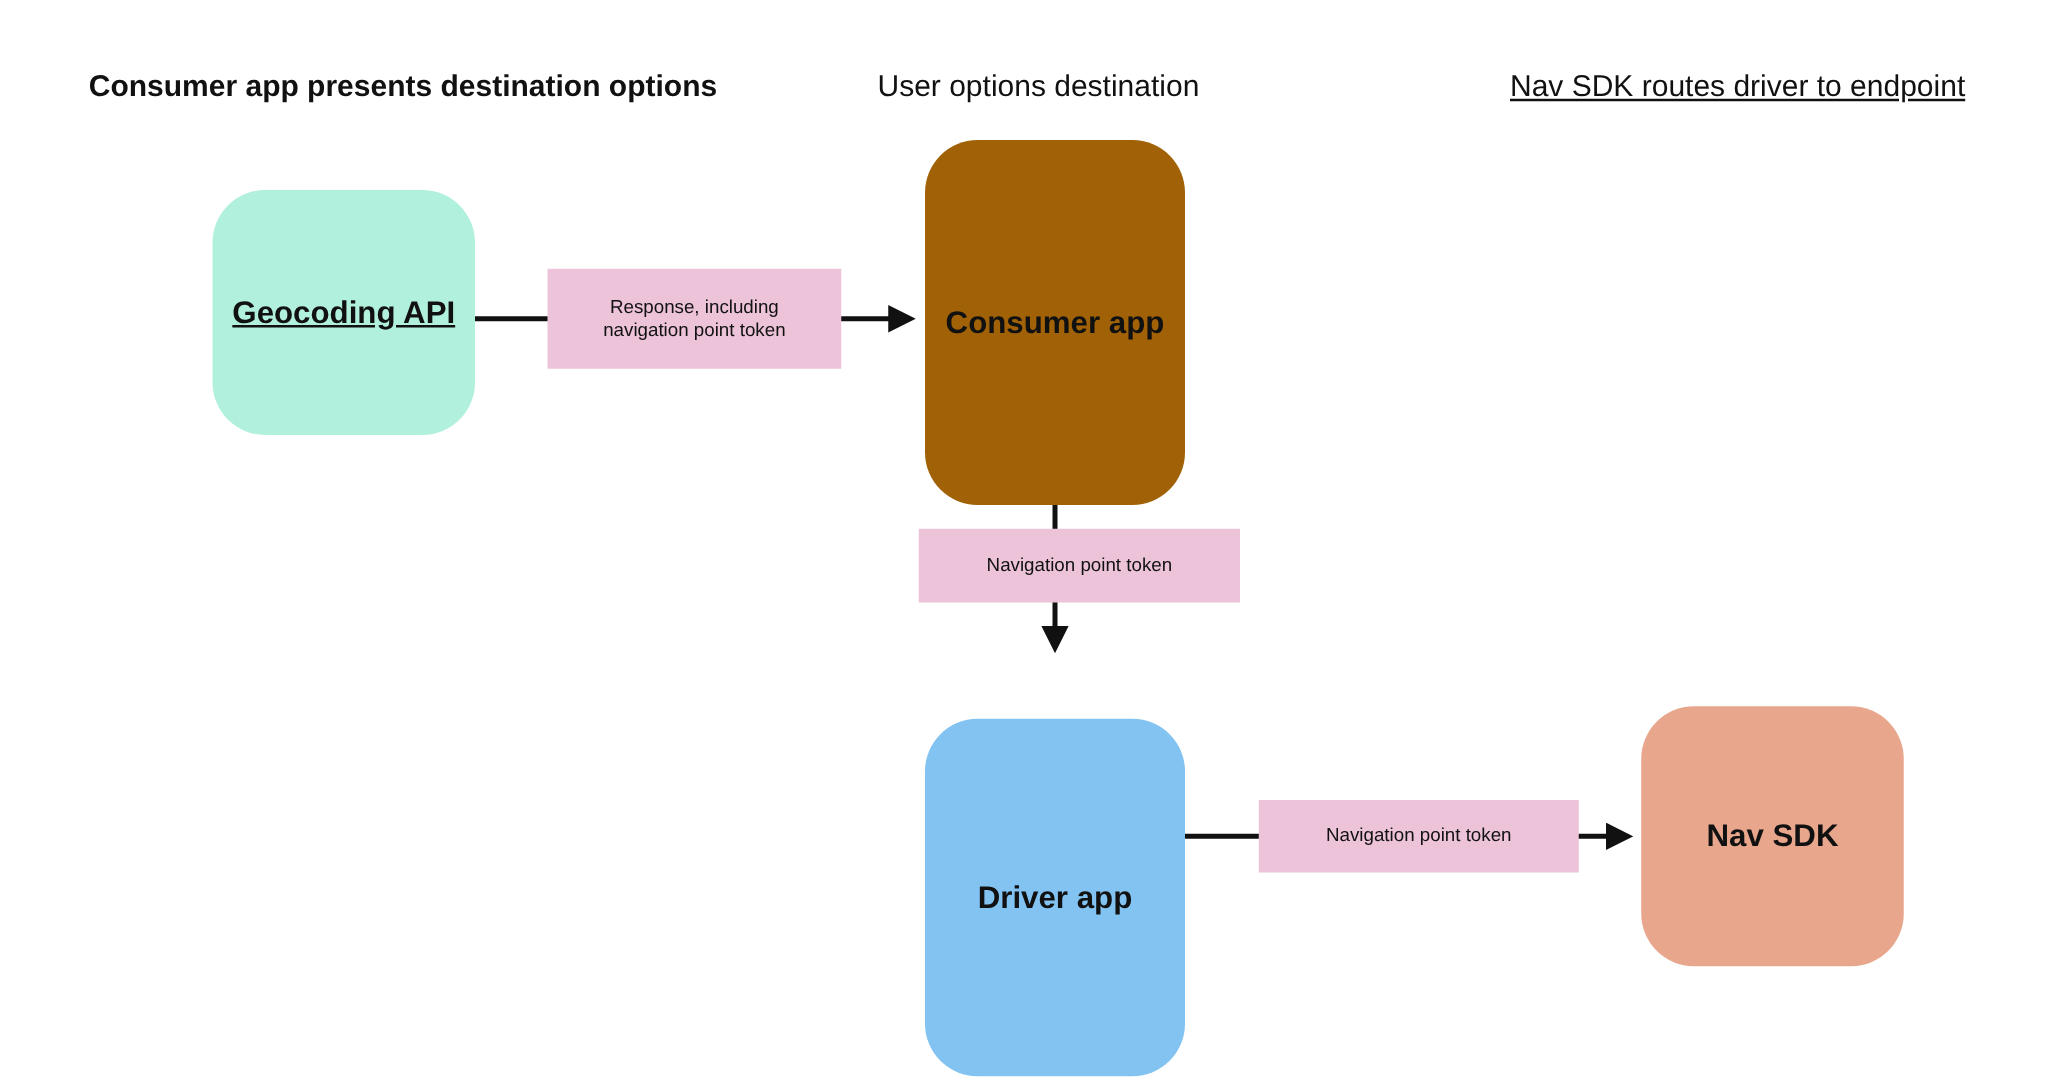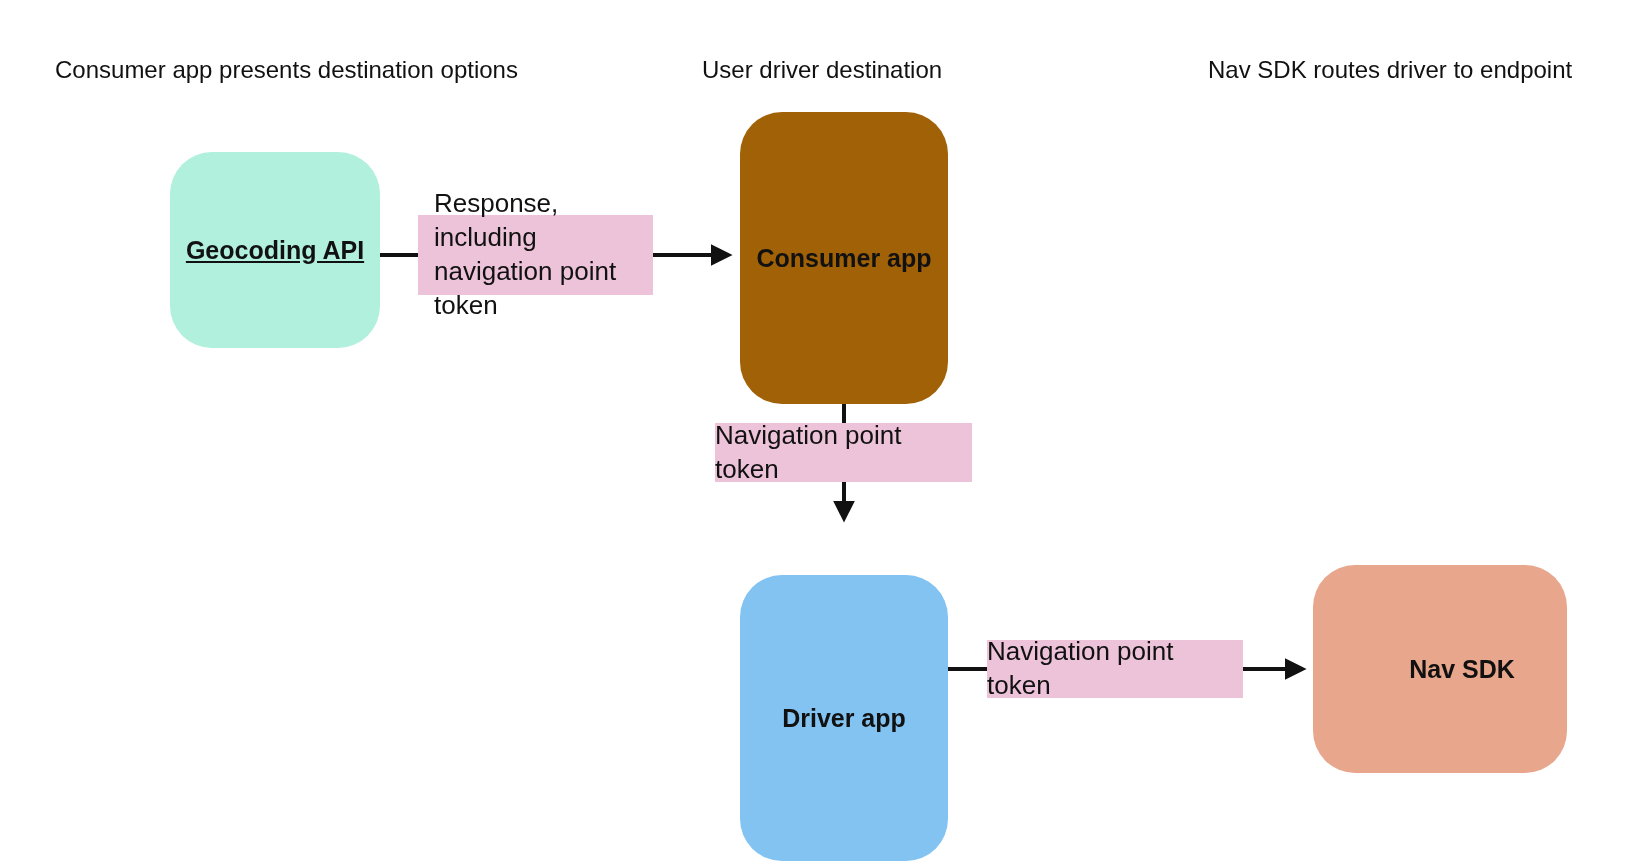--- a/index.html
+++ b/index.html
@@ -22,23 +22,23 @@
   
   .step-header {
     position: absolute;
     top: 56px;
     font-size: 24px;
     line-height: 1.2;
     color: #111111;
     white-space: nowrap;
     z-index: 3;
   }
-  .step-header-1 { left: 55px; }
+  .step-header-1 { left: 71px; font-weight: bold; }
   .step-header-2 { left: 702px; }
-  .step-header-3 { left: 1208px; }
+  .step-header-3 { left: 1208px; text-decoration: underline; }
 
   
   svg.arrows {
     position: absolute;
     left: 0;
     top: 0;
     z-index: 1;
   }
 
   
@@ -52,47 +52,48 @@
     z-index: 2;
   }
   .node-label {
     font-size: 25px;
     font-weight: bold;
     color: #111111;
   }
   .node-geocoding { left: 170px; top: 152px; width: 210px; height: 196px; background: #b1f0dd; text-decoration: underline; }
   .node-consumer  { left: 740px; top: 112px; width: 208px; height: 292px; background: #a16207; }
   .node-driver    { left: 740px; top: 527px; width: 208px; height: 286px; background: #82c3f2; margin-top: 48px; }
-  .node-navsdk    { left: 1313px; top: 565px; width: 210px; height: 208px; background: #e8a68c; padding-left: 44px; }
+  .node-navsdk    { left: 1313px; top: 565px; width: 210px; height: 208px; background: #e8a68c; }
 
   
   .edge-label {
     position: absolute;
     background: #ecc3d9;
     color: #111111;
-    font-size: 26px;
+    font-size: 15px;
     line-height: 1.3;
     display: flex;
     align-items: center;
     justify-content: center;
-    text-align: left;
+    text-align: center;
     box-sizing: border-box;
     z-index: 2;
+    margin-left: 20px;
   }
   .edge-label-1 { left: 418px; top: 215px; width: 235px; height: 80px; padding: 0 16px; }
   .edge-label-2 { left: 715px; top: 423px; width: 257px; height: 59px; }
   .edge-label-3 { left: 987px; top: 640px; width: 256px; height: 58px; }
 </style>
 </head>
 <body>
 
 <div class="canvas">
 
   <div class="step-header step-header-1">Consumer app presents destination options</div>
-  <div class="step-header step-header-2">User driver destination</div>
+  <div class="step-header step-header-2">User options destination</div>
   <div class="step-header step-header-3">Nav SDK routes driver to endpoint</div>
 
   <svg class="arrows" width="1646" height="868" viewBox="0 0 1646 868">
     <defs>
       <marker id="arrowhead" viewBox="0 0 10 10" refX="7" refY="5" markerWidth="5.5" markerHeight="5.5" orient="auto">
         <path d="M 0 0 L 10 5 L 0 10 z" fill="#111111"></path>
       </marker>
     </defs>
     <line x1="380" y1="255" x2="726" y2="255" stroke="#111111" stroke-width="4" marker-end="url(#arrowhead)"></line>
     <line x1="844" y1="404" x2="844" y2="516" stroke="#111111" stroke-width="4" marker-end="url(#arrowhead)"></line>

